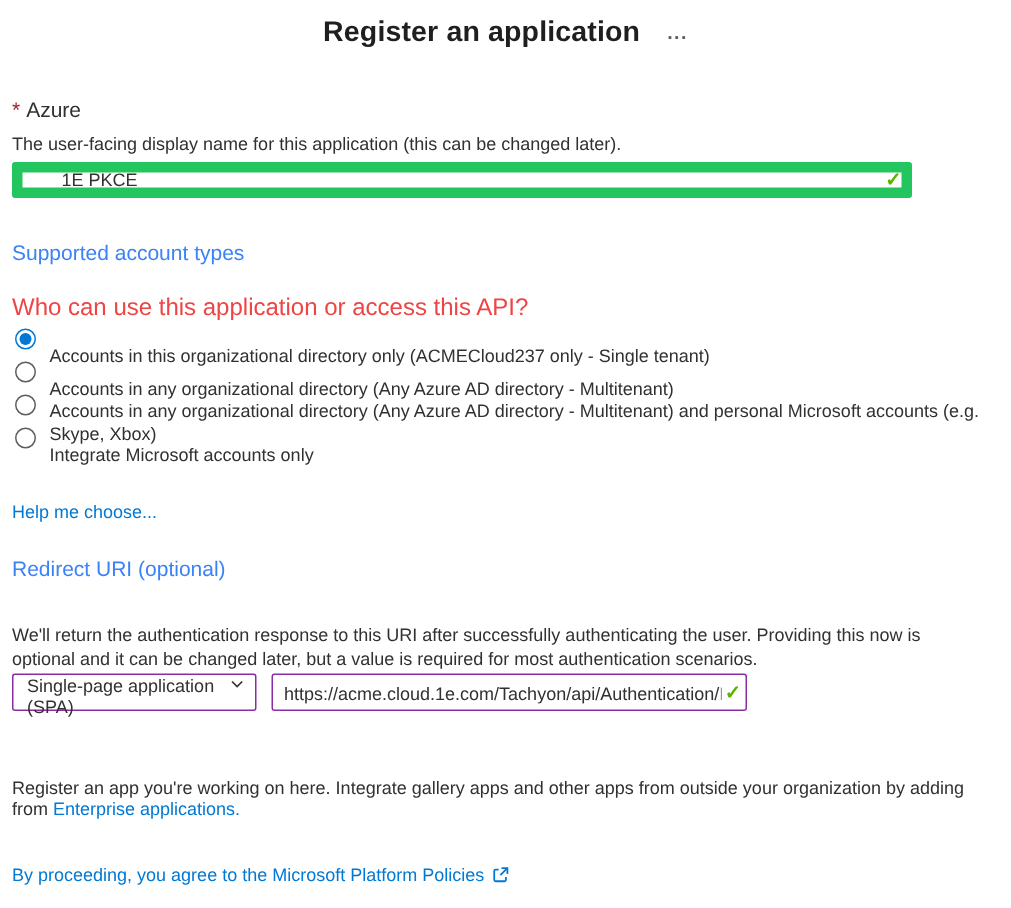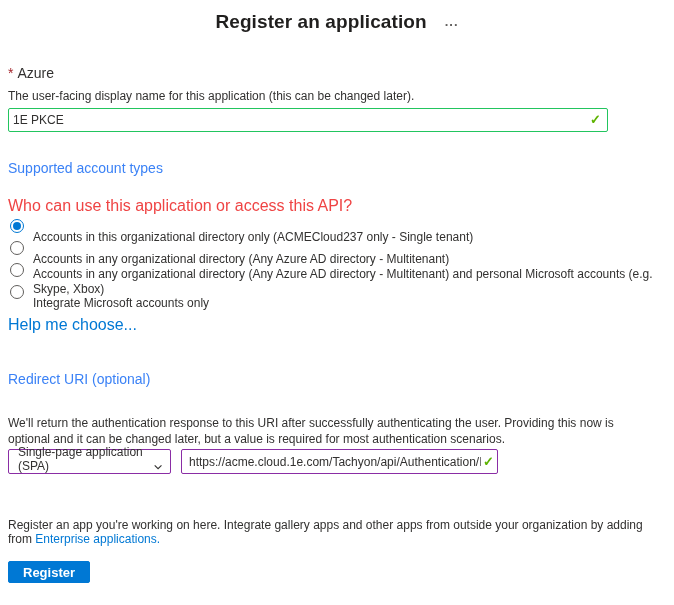--- a/index.html
+++ b/index.html
@@ -10,22 +10,22 @@
   .title-row { display:flex; align-items:center;justify-content:center; }
   .page-title { font-size:19px; font-weight:700; line-height:25px; color:#201f1e; letter-spacing:0.1px; }
   .more-menu { margin-left:18px; color:#605e5c; font-size:13px; font-weight:700; letter-spacing:1px; cursor:pointer; line-height:10px; }
 
   .section-label { margin-top:30px; font-size:14px; line-height:18px; color:#323130; }
   .required { color:#a4262c; margin-right:4px; }
   .desc { margin-top:7px; font-size:12px; line-height:14px; color:#323130; max-width:648px; }
 
   .input-wrap { position:relative; margin-top:5px; width:600px; }
   .text-input {
-    width:100%; height:24px; border:1px solid #22c55e; border-radius:2px;
-    padding:0 24px 0 4px; font-size:12px; color:#323130;
+    width:100%; height:24px; border:7px solid #22c55e; border-radius:2px;
+    padding:0 24px 0 26px; font-size:12px; color:#323130;
     font-family:"Liberation Sans", sans-serif; outline:none; background:#fff;
   }
   .valid-check { position:absolute; right:7px; top:4px; color:#5db300; font-size:13px; font-weight:700; pointer-events:none; }
 
   .section-heading { margin-top:27px; font-size:14px; line-height:18px; color:#3b82f6; }
   .question { margin-top:22px; font-size:16px; line-height:14px; color:#ef4444; }
 
   .radio-group { margin-top:5px; }
   .radio-row { display:flex; align-items:center; margin-bottom:7px; height:15px; cursor:pointer; }
   .radio {
@@ -33,29 +33,29 @@
     margin:0 9px 0 2px; position:relative; flex:0 0 auto; background:#fff;
   }
   .radio.selected { border-color:#0078d4; }
   .radio.selected::after {
     content:""; position:absolute; left:2px; top:2px; width:8px; height:8px;
     border-radius:50%; background:#0078d4;
   }
   .radio-label { font-size:12px; line-height:15px; color:#323130;margin-top:24px; }
 
   a, .link { color:#0078d4; text-decoration:none; cursor:pointer; }
-  .help-link { display:inline-block; margin-top:12px; font-size:16px; line-height:14px; }
+  .help-link { display:inline-block; margin-top:28px; font-size:12px; line-height:14px; }
 
-  .ruri-heading { margin-top:36px; }
+  .ruri-heading { margin-top:20px; }
   .ruri-desc { margin-top:27px; font-size:12px; line-height:16px; max-width:648px; }
 
   .controls-row { margin-top:2px; display:flex; align-items:center; }
   .dropdown {
     width:163px; height:25px; border:1px solid #8a2da5; border-radius:2px;
-    display:flex; align-items:flex-end; justify-content:space-between;
+    display:flex; align-items:flex-start; justify-content:space-between;
     padding:0 7px 0 9px; font-size:12px; color:#323130; cursor:pointer; background:#fff;
   }
   .uri-wrap { position:relative; margin-left:10px; width:317px; }
   .uri-input {
     width:100%; height:25px; border:1px solid #8a2da5; border-radius:2px;
     padding:0 16px 0 7px; font-size:12px; color:#323130;
     font-family:"Liberation Sans", sans-serif; outline:none; background:#fff;
     text-overflow:clip; white-space:nowrap; overflow:hidden;
   }
   .uri-wrap .valid-check { right:4px; top:5px; }
@@ -126,16 +126,24 @@
     <div class="uri-wrap">
       <input class="uri-input" type="text" value="https://acme.cloud.1e.com/Tachyon/api/Authentication/IdentityProvid" style="">
       <span class="valid-check">✓</span>
     </div>
   </div>
 
   <div class="footer-note">
     <span>Register an app you're working on here. Integrate gallery apps and other apps from outside your organization by adding from </span><a>Enterprise applications.</a>
   </div>
 
+  <div class="policies-line">
+    <span class="link">By proceeding, you agree to the Microsoft Platform Policies</span>
+    <svg class="ext-icon" width="13" height="13" viewBox="0 0 12 12">
+      <path d="M5 2.5H3.2c-.5 0-.9.4-.9.9v5.4c0 .5.4.9.9.9h5.4c.5 0 .9-.4.9-.9V7" fill="none" stroke="#0078d4" stroke-width="1.1"></path>
+      <path d="M6.8 1.6h3.6v3.6" fill="none" stroke="#0078d4" stroke-width="1.1"></path>
+      <path d="M10.2 1.8L6.1 5.9" fill="none" stroke="#0078d4" stroke-width="1.1"></path>
+    </svg>
+  </div>
 
   <button class="register-btn">Register</button>
 
 </div>
 
 </body></html>

